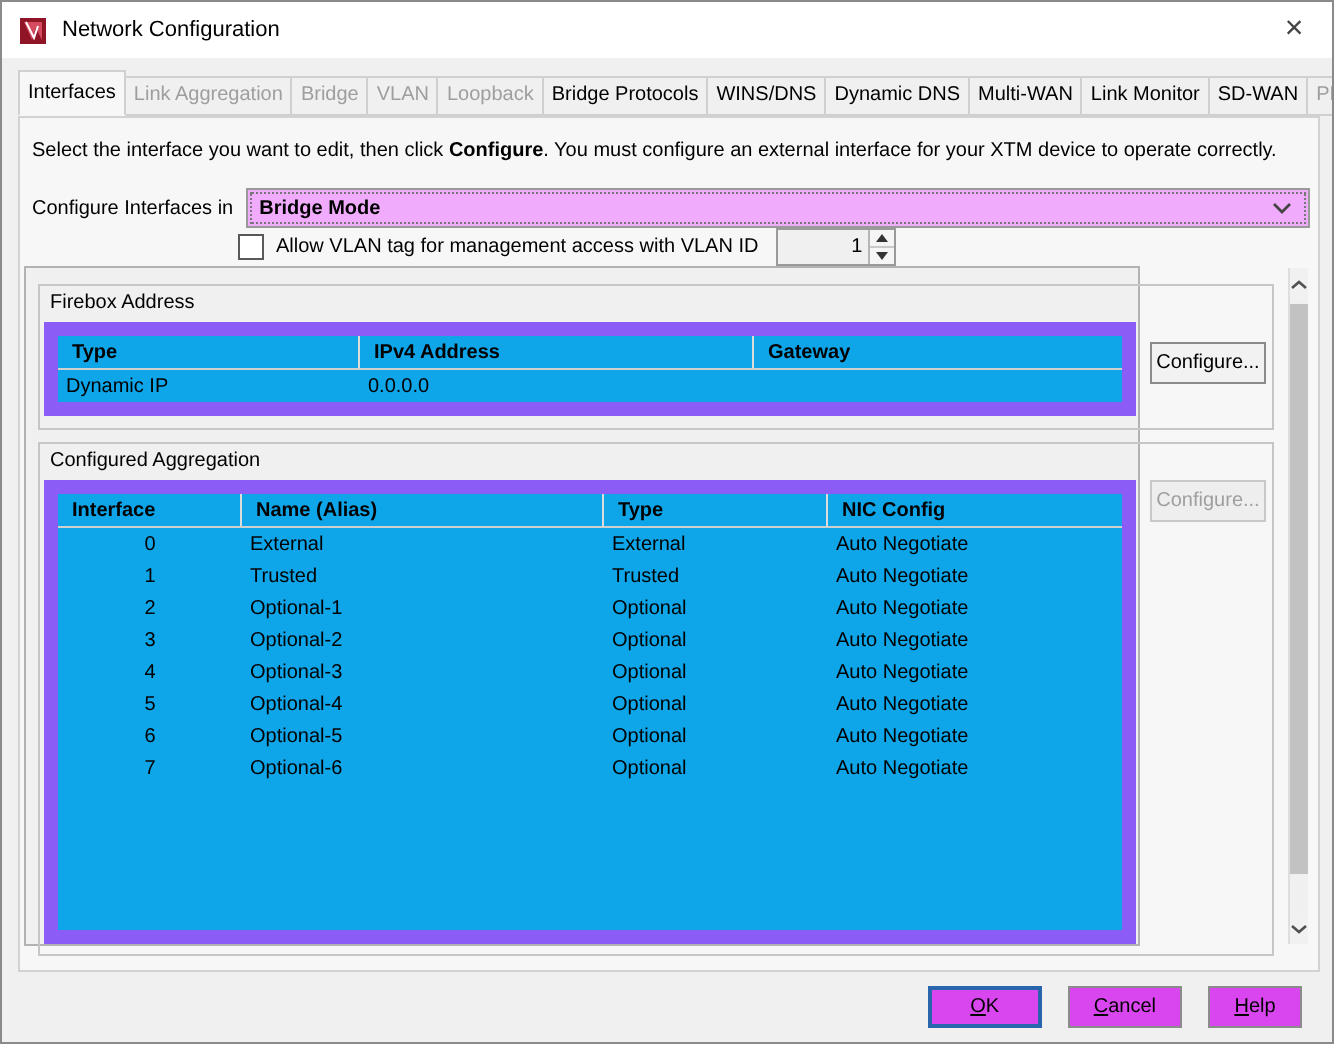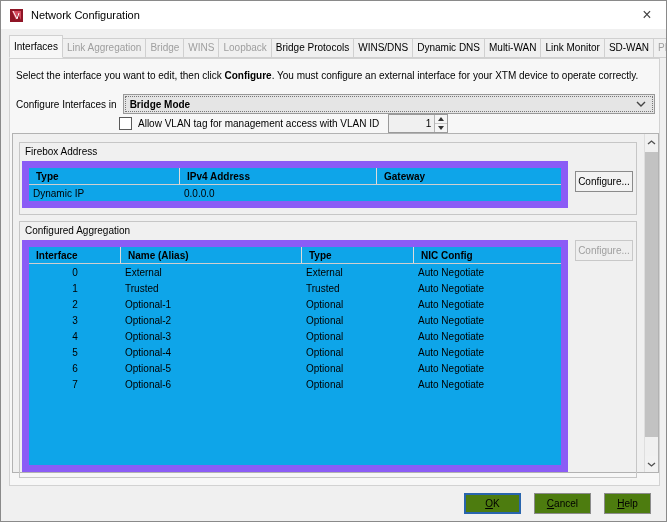--- a/index.html
+++ b/index.html
@@ -21,37 +21,37 @@
     white-space:nowrap; color:#000; }
   .tab + .tab { margin-left:-1px; }
   .tab.disabled { color:#9e9e9e; }
   .tab.active { background:#f7f7f7; height:23px; padding-top:5px; border-bottom-color:#f7f7f7; position:relative; z-index:4; }
   
   .panel { position:absolute; left:8px; top:57px; width:651px; bottom:35px;
     background:#f7f7f7; border:1px solid #d2d2d2; }
   .instruction { position:absolute; left:6px; top:11px; white-space:nowrap; }
   .mode-row { position:absolute; left:6px; top:37px; right:4px; height:16px; display:flex; align-items:center; }
   .mode-label { margin-right:6px; white-space:nowrap; }
-  .combo { flex:1; height:20px; background:#e5e5e5; border:1px solid #999;
+  .combo { flex:1; height:20px; background:#f0abfc; border:1px solid #999;
     outline:1px dotted #777; outline-offset:-3px;
     display:flex; align-items:center; padding:0 6px; }
   .combo-value { font-weight:bold; flex:1; }
   .combo-arrow { display:inline-flex; margin-right:2px; }
   .vlan-row { position:absolute; left:109px; top:55px; height:19px; display:flex; align-items:center; }
   .checkbox { width:13px; height:13px; background:#fff; border:1px solid #595959; margin-right:6px; }
   .spinner { margin-left:9px; width:60px; height:19px; background:#f0f0f0; border:1px solid #9a9a9a;
     display:flex; align-items:stretch; }
   .spin-value { flex:1; text-align:right; padding:3px 3px 0 0; }
   .spin-btns { width:13px; border-left:1px solid #b5b5b5; display:flex; flex-direction:column; }
   .spin-up,.spin-down { flex:1; background:#f5f5f5; display:flex; align-items:center; justify-content:center; }
   .spin-up { border-bottom:1px solid #c9c9c9; }
   .spin-up::after { content:""; border-left:3px solid transparent; border-right:3px solid transparent; border-bottom:4px solid #333; }
   .spin-down::after { content:""; border-left:3px solid transparent; border-right:3px solid transparent; border-top:4px solid #333; }
   
-  .scrollpane { position:absolute; left:2px; top:74px; width:647px; height:340px;
+  .scrollpane { position:absolute; left:2px; top:74px; width:558px; height:340px;
     border:1px solid #b2b2b2; background:#f0f0f0; display:flex; }
   .scroll-content { flex:1; padding:8px 7px 0 6px; }
   .group { border:1px solid #c6c6c6; }
   .group-title { padding:3px 0 2px 5px; }
   .group-body { display:flex; align-items:flex-start; padding:2px 3px 6px 2px; }
   .group2 { margin-top:6px; height:257px; }
   .side-btn { margin-left:7px; width:58px; height:21px; font-size:10px;
     font-family:"Liberation Sans","DejaVu Sans",sans-serif;
     background:#f2f2f2; border:1px solid #8b8b8b; }
   .side-btn.fb { margin-top:10px; }
@@ -73,21 +73,21 @@
   
   .vscrollbar { width:17px; background:#f0f0f0; border-left:1px solid #dedede; display:flex; flex-direction:column; }
   .sb-up,.sb-down { height:16px; background:#f1f1f1; display:flex; align-items:center; justify-content:center; }
   .sb-track { flex:1; position:relative; }
   .sb-thumb { position:absolute; left:0; right:0; top:2px; height:285px; background:#c2c2c2; }
   
   .footer { position:absolute; left:0; right:0; bottom:0; height:35px;
     display:flex; justify-content:flex-end; align-items:flex-start; padding:7px 15px 0 0; gap:13px; }
   .btn { height:21px; min-width:47px; padding:0 12px; font-size:10px;
     font-family:"Liberation Sans","DejaVu Sans",sans-serif;
-    background:#4d7c0f; border:1px solid #8b8b8b; color:#000; }
+    background:#d946ef; border:1px solid #8b8b8b; color:#000; }
   .btn.default { min-width:57px; border:1px solid #2965ad; box-shadow: inset 0 0 0 1px #2965ad; }
   .mn { text-decoration:underline; }
 </style>
 </head>
 <body>
 
 <div class="dialog">
 
   <div class="titlebar">
     <span class="app-icon">
@@ -98,21 +98,21 @@
       </svg>
     </span>
     <span class="title">Network Configuration</span>
     <span class="close">×</span>
   </div>
 
   <div class="tabbar">
     <div class="tab active">Interfaces</div>
     <div class="tab disabled">Link Aggregation</div>
     <div class="tab disabled">Bridge</div>
-    <div class="tab disabled">WINS</div>
+    <div class="tab disabled">VLAN</div>
     <div class="tab disabled">Loopback</div>
     <div class="tab">Bridge Protocols</div>
     <div class="tab">WINS/DNS</div>
     <div class="tab">Dynamic DNS</div>
     <div class="tab">Multi-WAN</div>
     <div class="tab">Link Monitor</div>
     <div class="tab">SD-WAN</div>
     <div class="tab disabled">PPPoE</div>
   </div>
 

